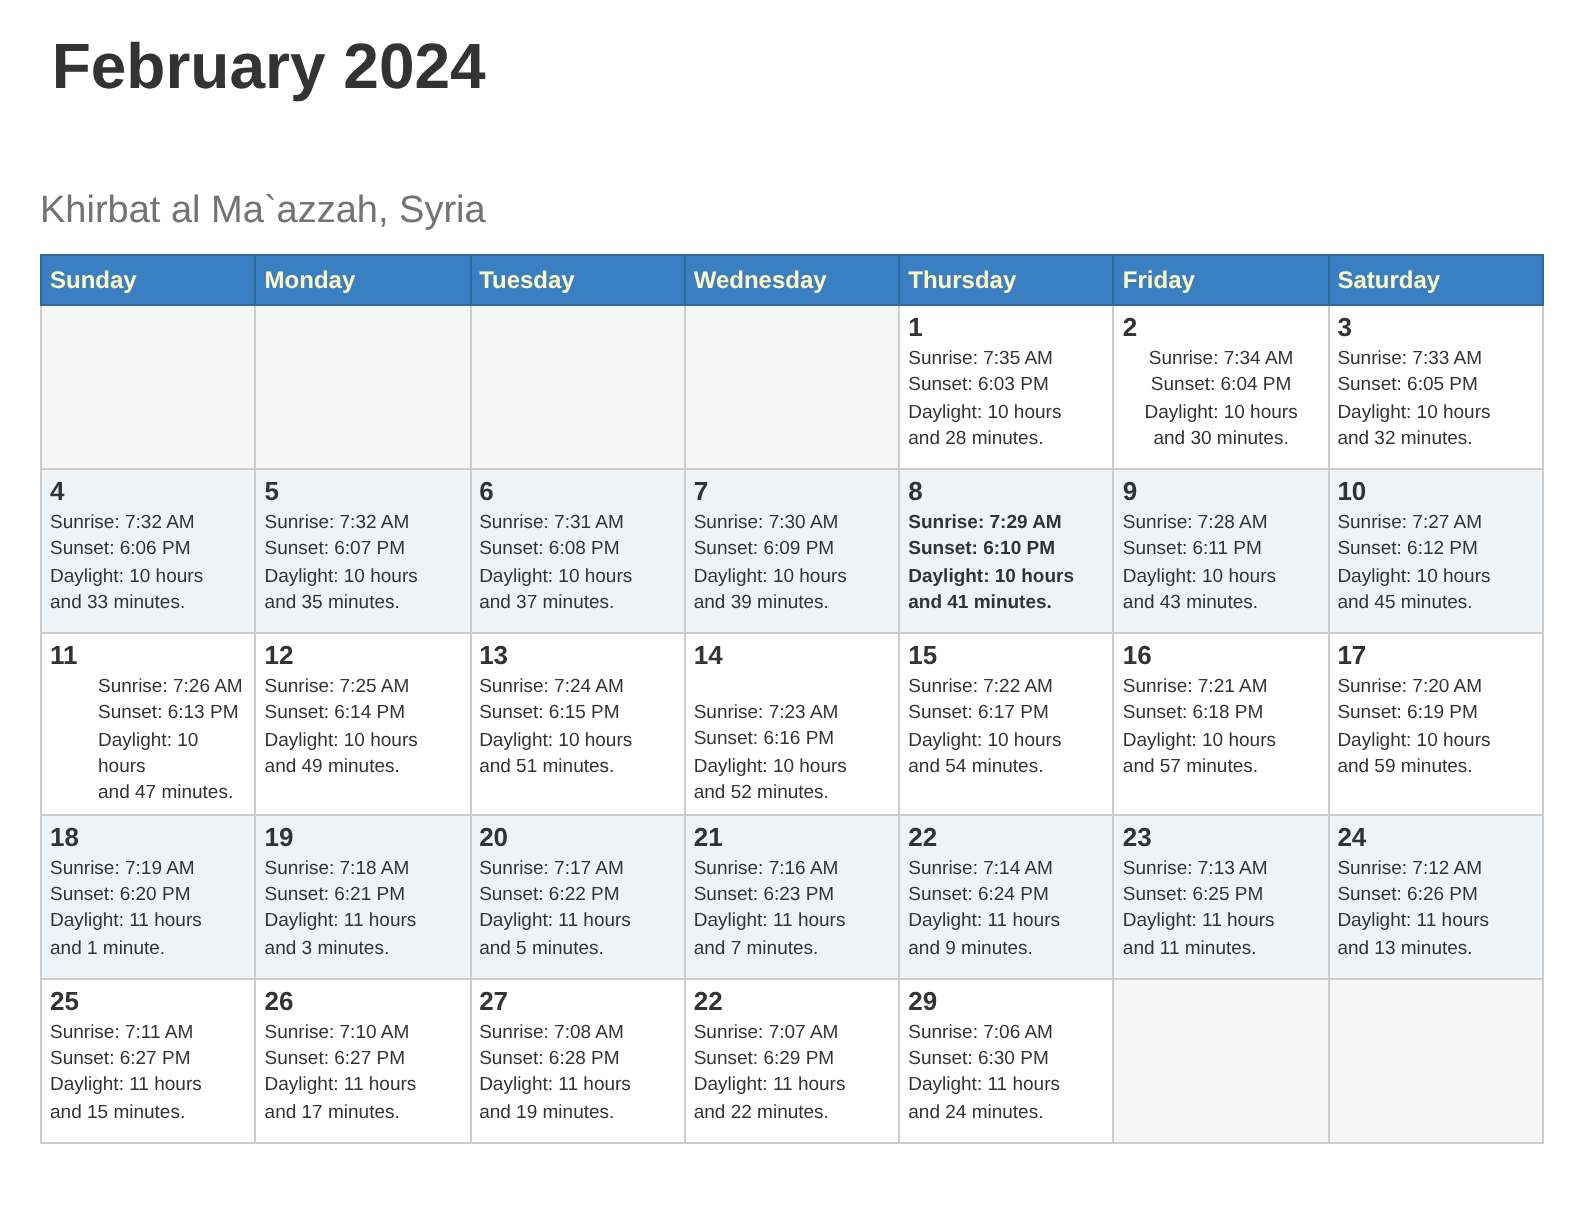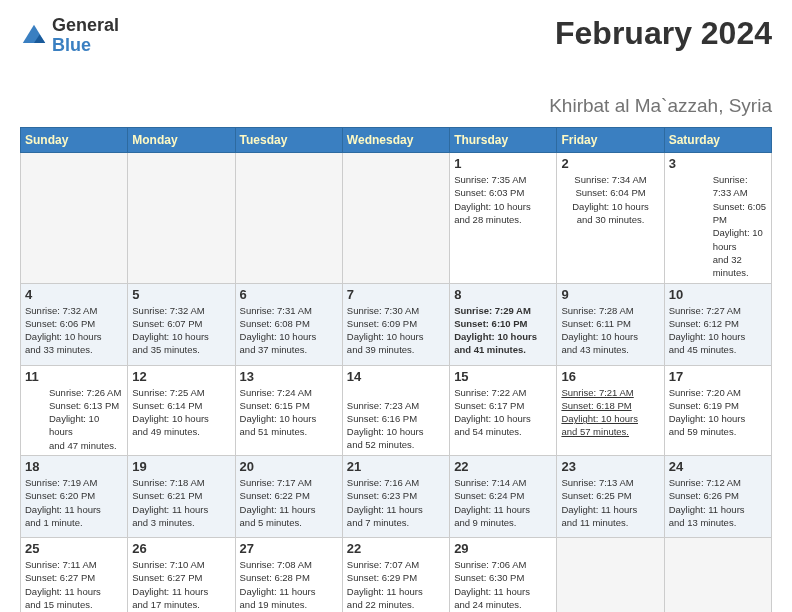--- a/index.html
+++ b/index.html
@@ -89,30 +89,20 @@
     }
     .stripe {
       background-color: #eef3f8 !important;
     }
   </style>
 </head>
 <body>
 
 <div class="container">
   <div class="header">
-    <div class="logo">
-      <svg class="logo-icon" viewBox="0 0 40 40">
-        <polygon points="20,4 36,30 4,30" fill="#3a7fc1"></polygon>
-        <polygon points="28,18 36,30 20,30" fill="#1a5a9a"></polygon>
-      </svg>
-      <div class="logo-text">
-        <span class="general">General</span>
-        <span class="blue">Blue</span>
-      </div>
-    </div>
     <div class="title-area">
       <div class="month-title">February 2024</div>
       <div class="location">Khirbat al Ma`azzah, Syria</div>
     </div>
   </div>
 
   <table class="calendar">
     <thead>
       <tr>
         <th>Sunday</th>
@@ -139,21 +129,21 @@
           </td>
           <td>
             <div class="day-number">2</div>
             <div class="day-info" style="white-space: pre-line; text-align: center;">Sunrise: 7:34 AM
 Sunset: 6:04 PM
 Daylight: 10 hours
 and 30 minutes.</div>
           </td>
           <td>
             <div class="day-number">3</div>
-            <div class="day-info" style="white-space: pre-line; margin-left: 44px;">Sunrise: 7:33 AM
+            <div class="day-info" style="white-space: pre-line;">Sunrise: 7:33 AM
 Sunset: 6:05 PM
 Daylight: 10 hours
 and 32 minutes.</div>
           </td>
         </tr>
         <tr>
           <td class="stripe">
             <div class="day-number">4</div>
             <div class="day-info" style="white-space: pre-line;">Sunrise: 7:32 AM
 Sunset: 6:06 PM
@@ -234,21 +224,21 @@
           </td>
           <td>
             <div class="day-number">15</div>
             <div class="day-info" style="white-space: pre-line;">Sunrise: 7:22 AM
 Sunset: 6:17 PM
 Daylight: 10 hours
 and 54 minutes.</div>
           </td>
           <td>
             <div class="day-number">16</div>
-            <div class="day-info" style="white-space: pre-line; text-decoration: underline;">Sunrise: 7:21 AM
+            <div class="day-info" style="white-space: pre-line;">Sunrise: 7:21 AM
 Sunset: 6:18 PM
 Daylight: 10 hours
 and 57 minutes.</div>
           </td>
           <td>
             <div class="day-number">17</div>
             <div class="day-info" style="white-space: pre-line;">Sunrise: 7:20 AM
 Sunset: 6:19 PM
 Daylight: 10 hours
 and 59 minutes.</div>

